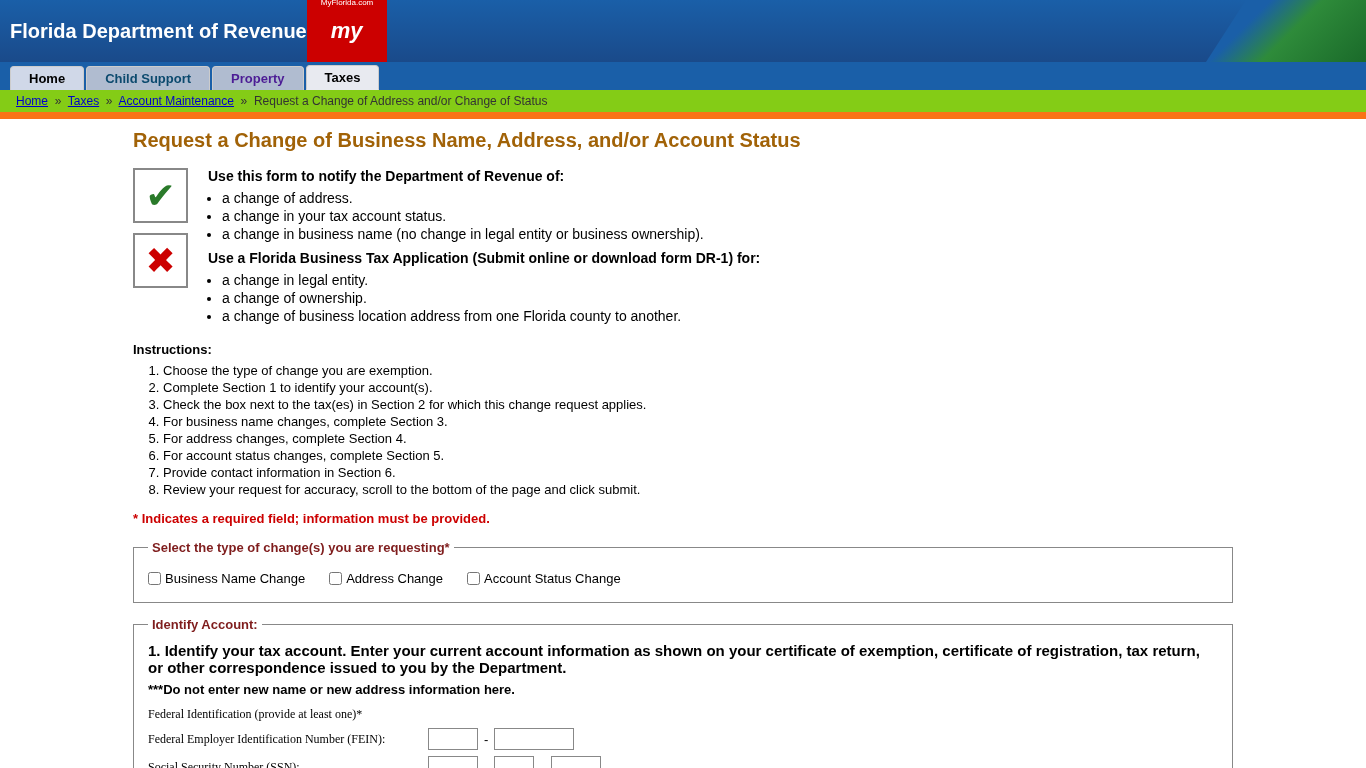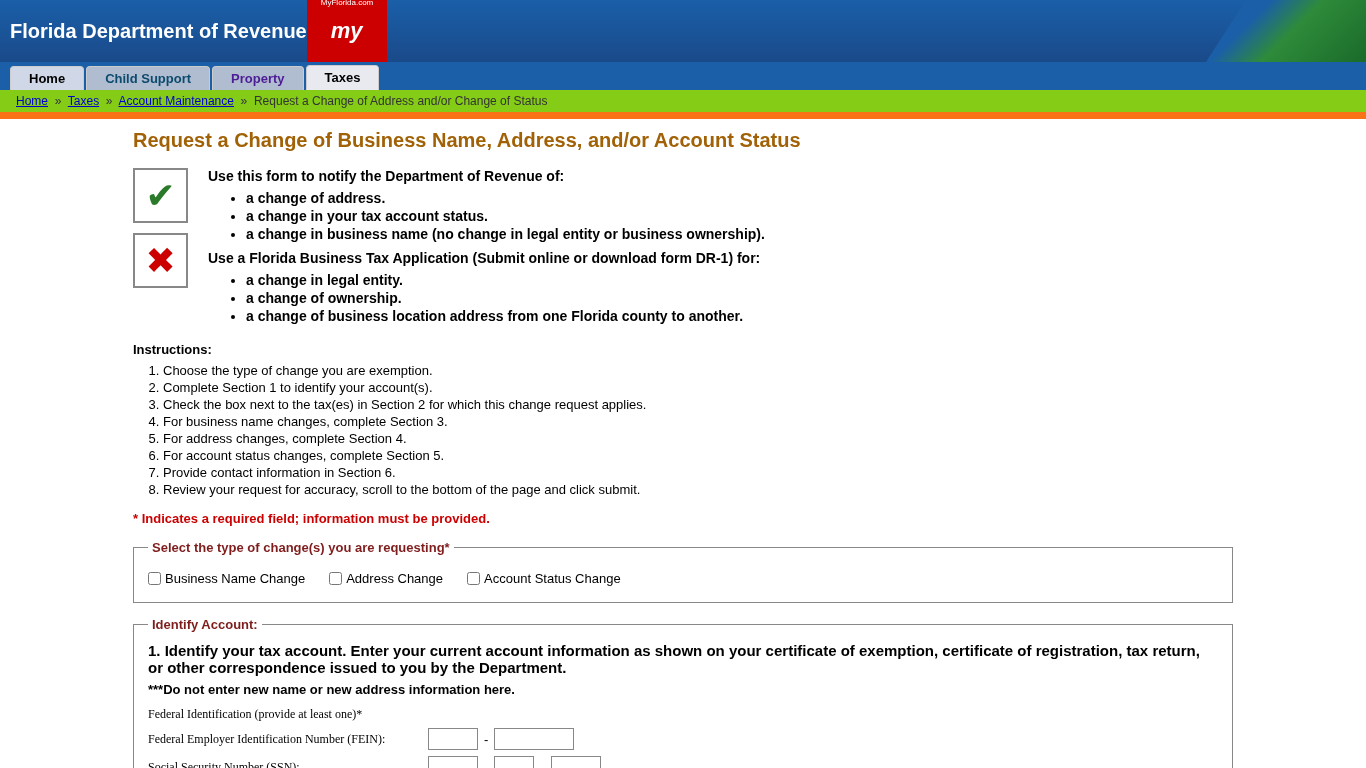--- a/index.html
+++ b/index.html
@@ -141,23 +141,22 @@
     }
 
     .intro-text {
       flex: 1;
       font-size: 14px;
     }
     .intro-text p {
       margin-bottom: 6px;
     }
     .intro-text ul {
-      margin-left: 38px;
+      margin-left: 14px;
       margin-bottom: 8px;
-      font-weight: bold;
     }
     .intro-text li {
       margin-bottom: 2px;
     }
     .bold { font-weight: bold; }
 
     .instructions {
       margin-bottom: 14px;
     }
     .instructions .label {

